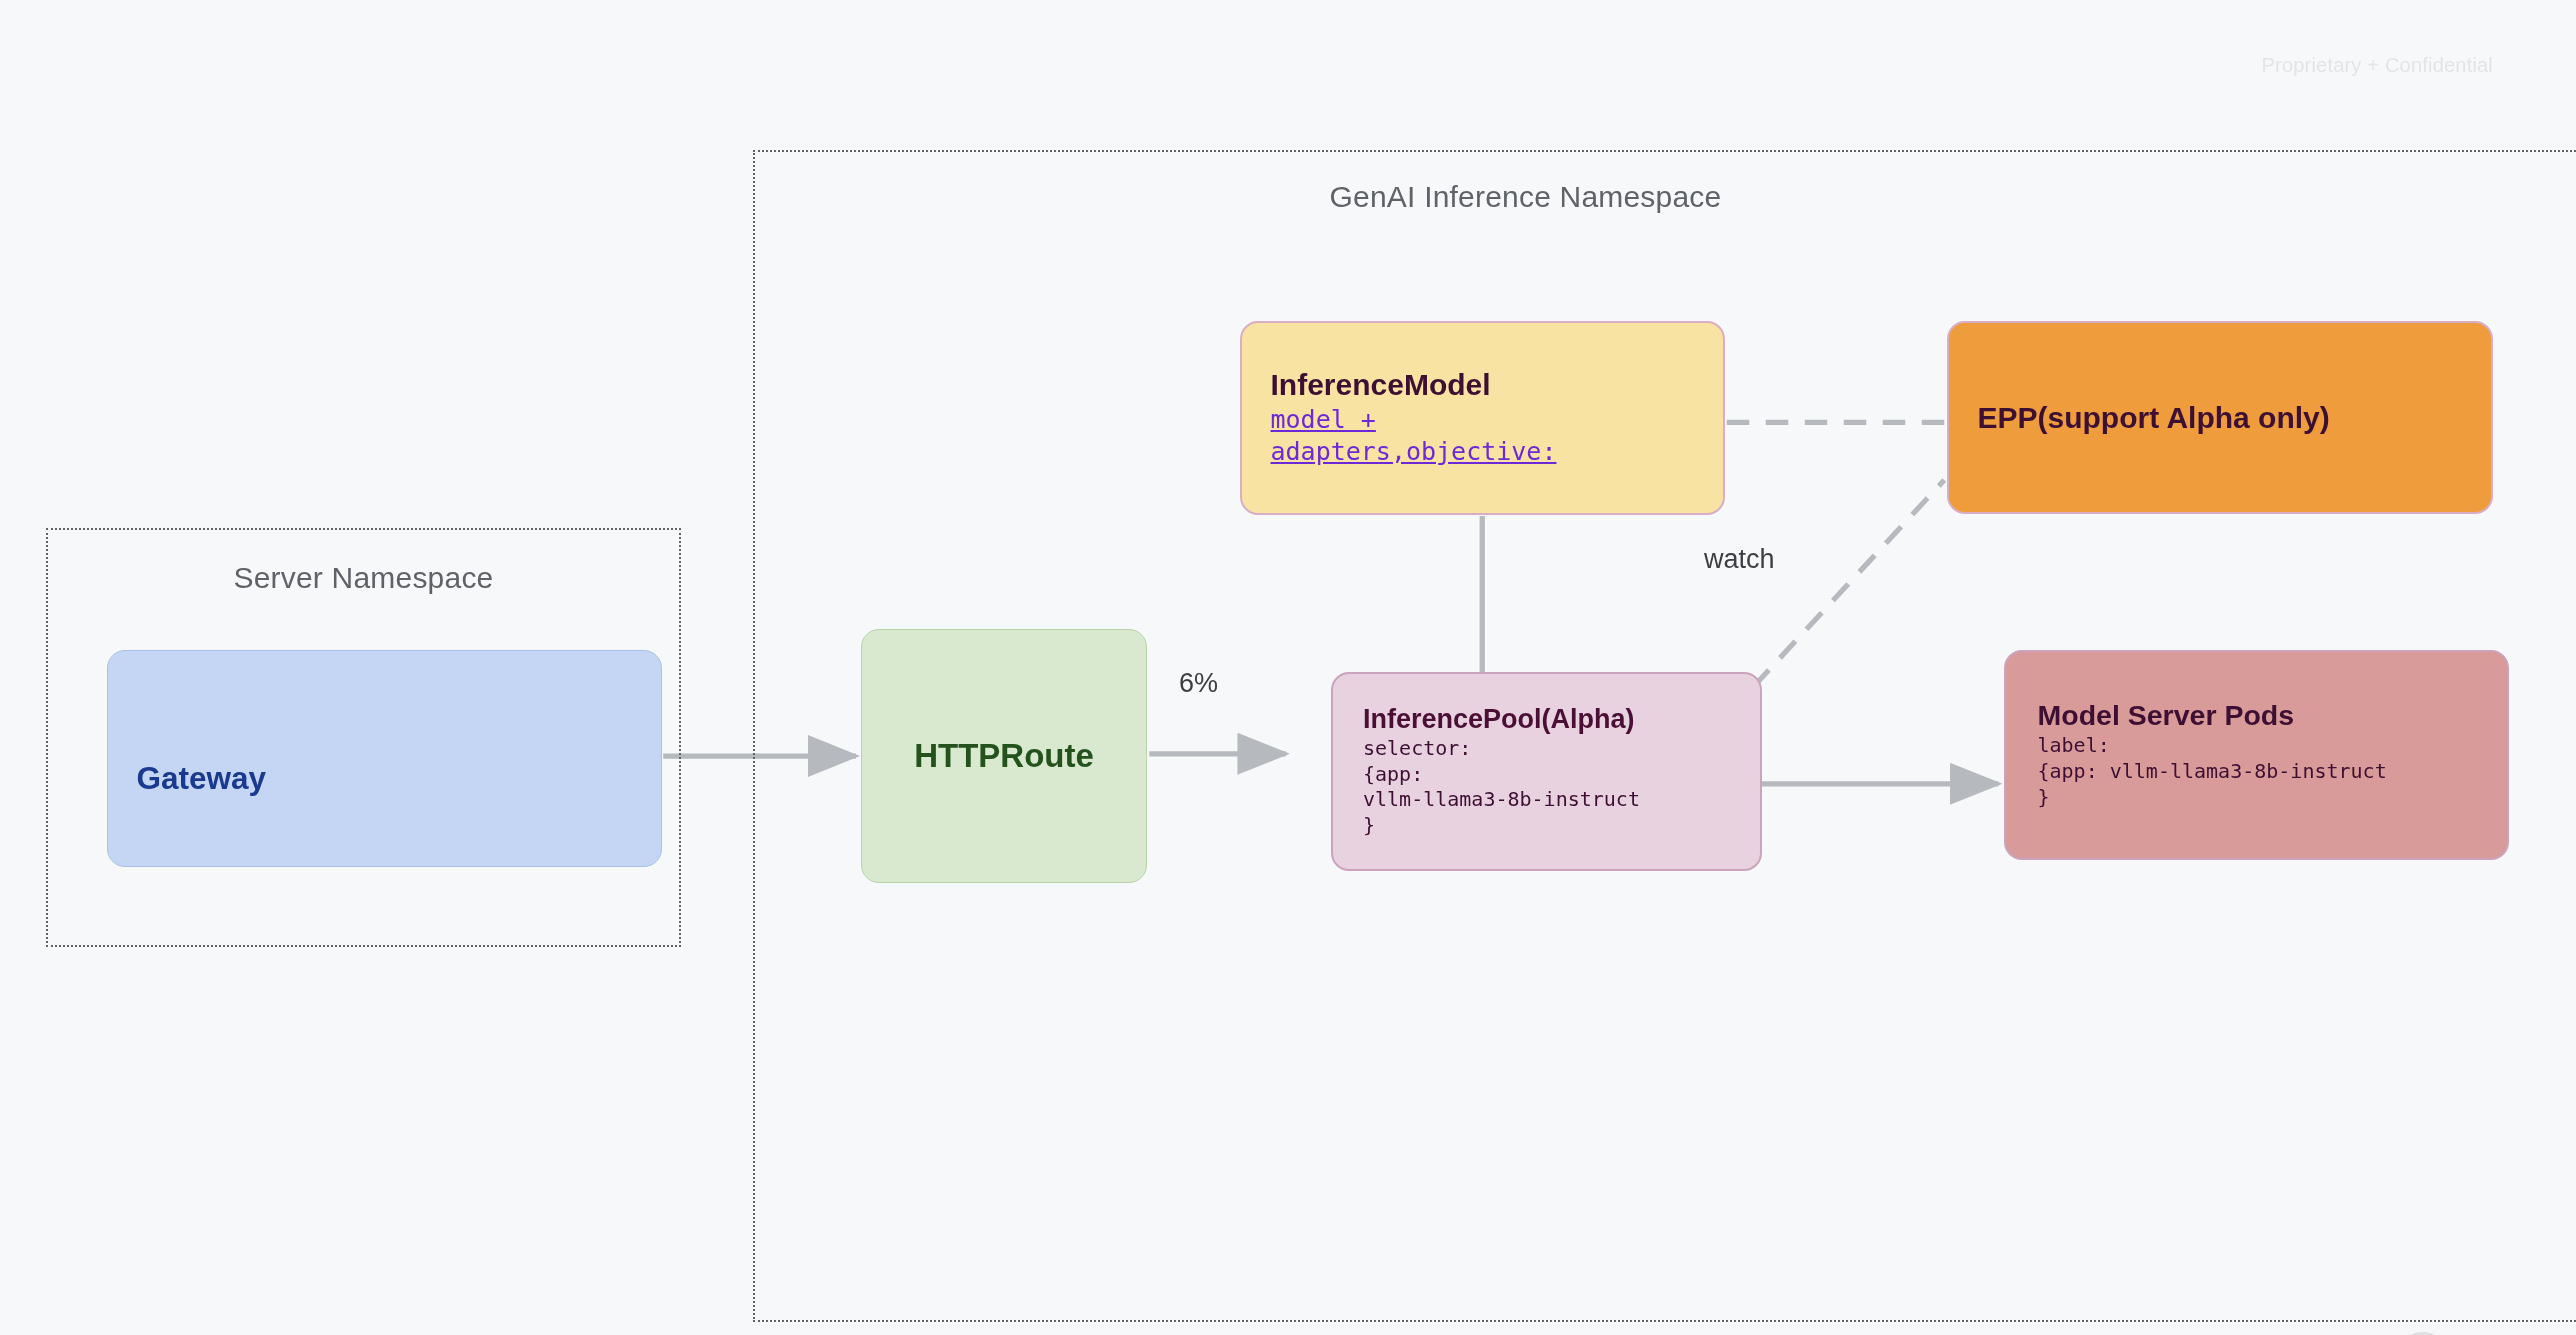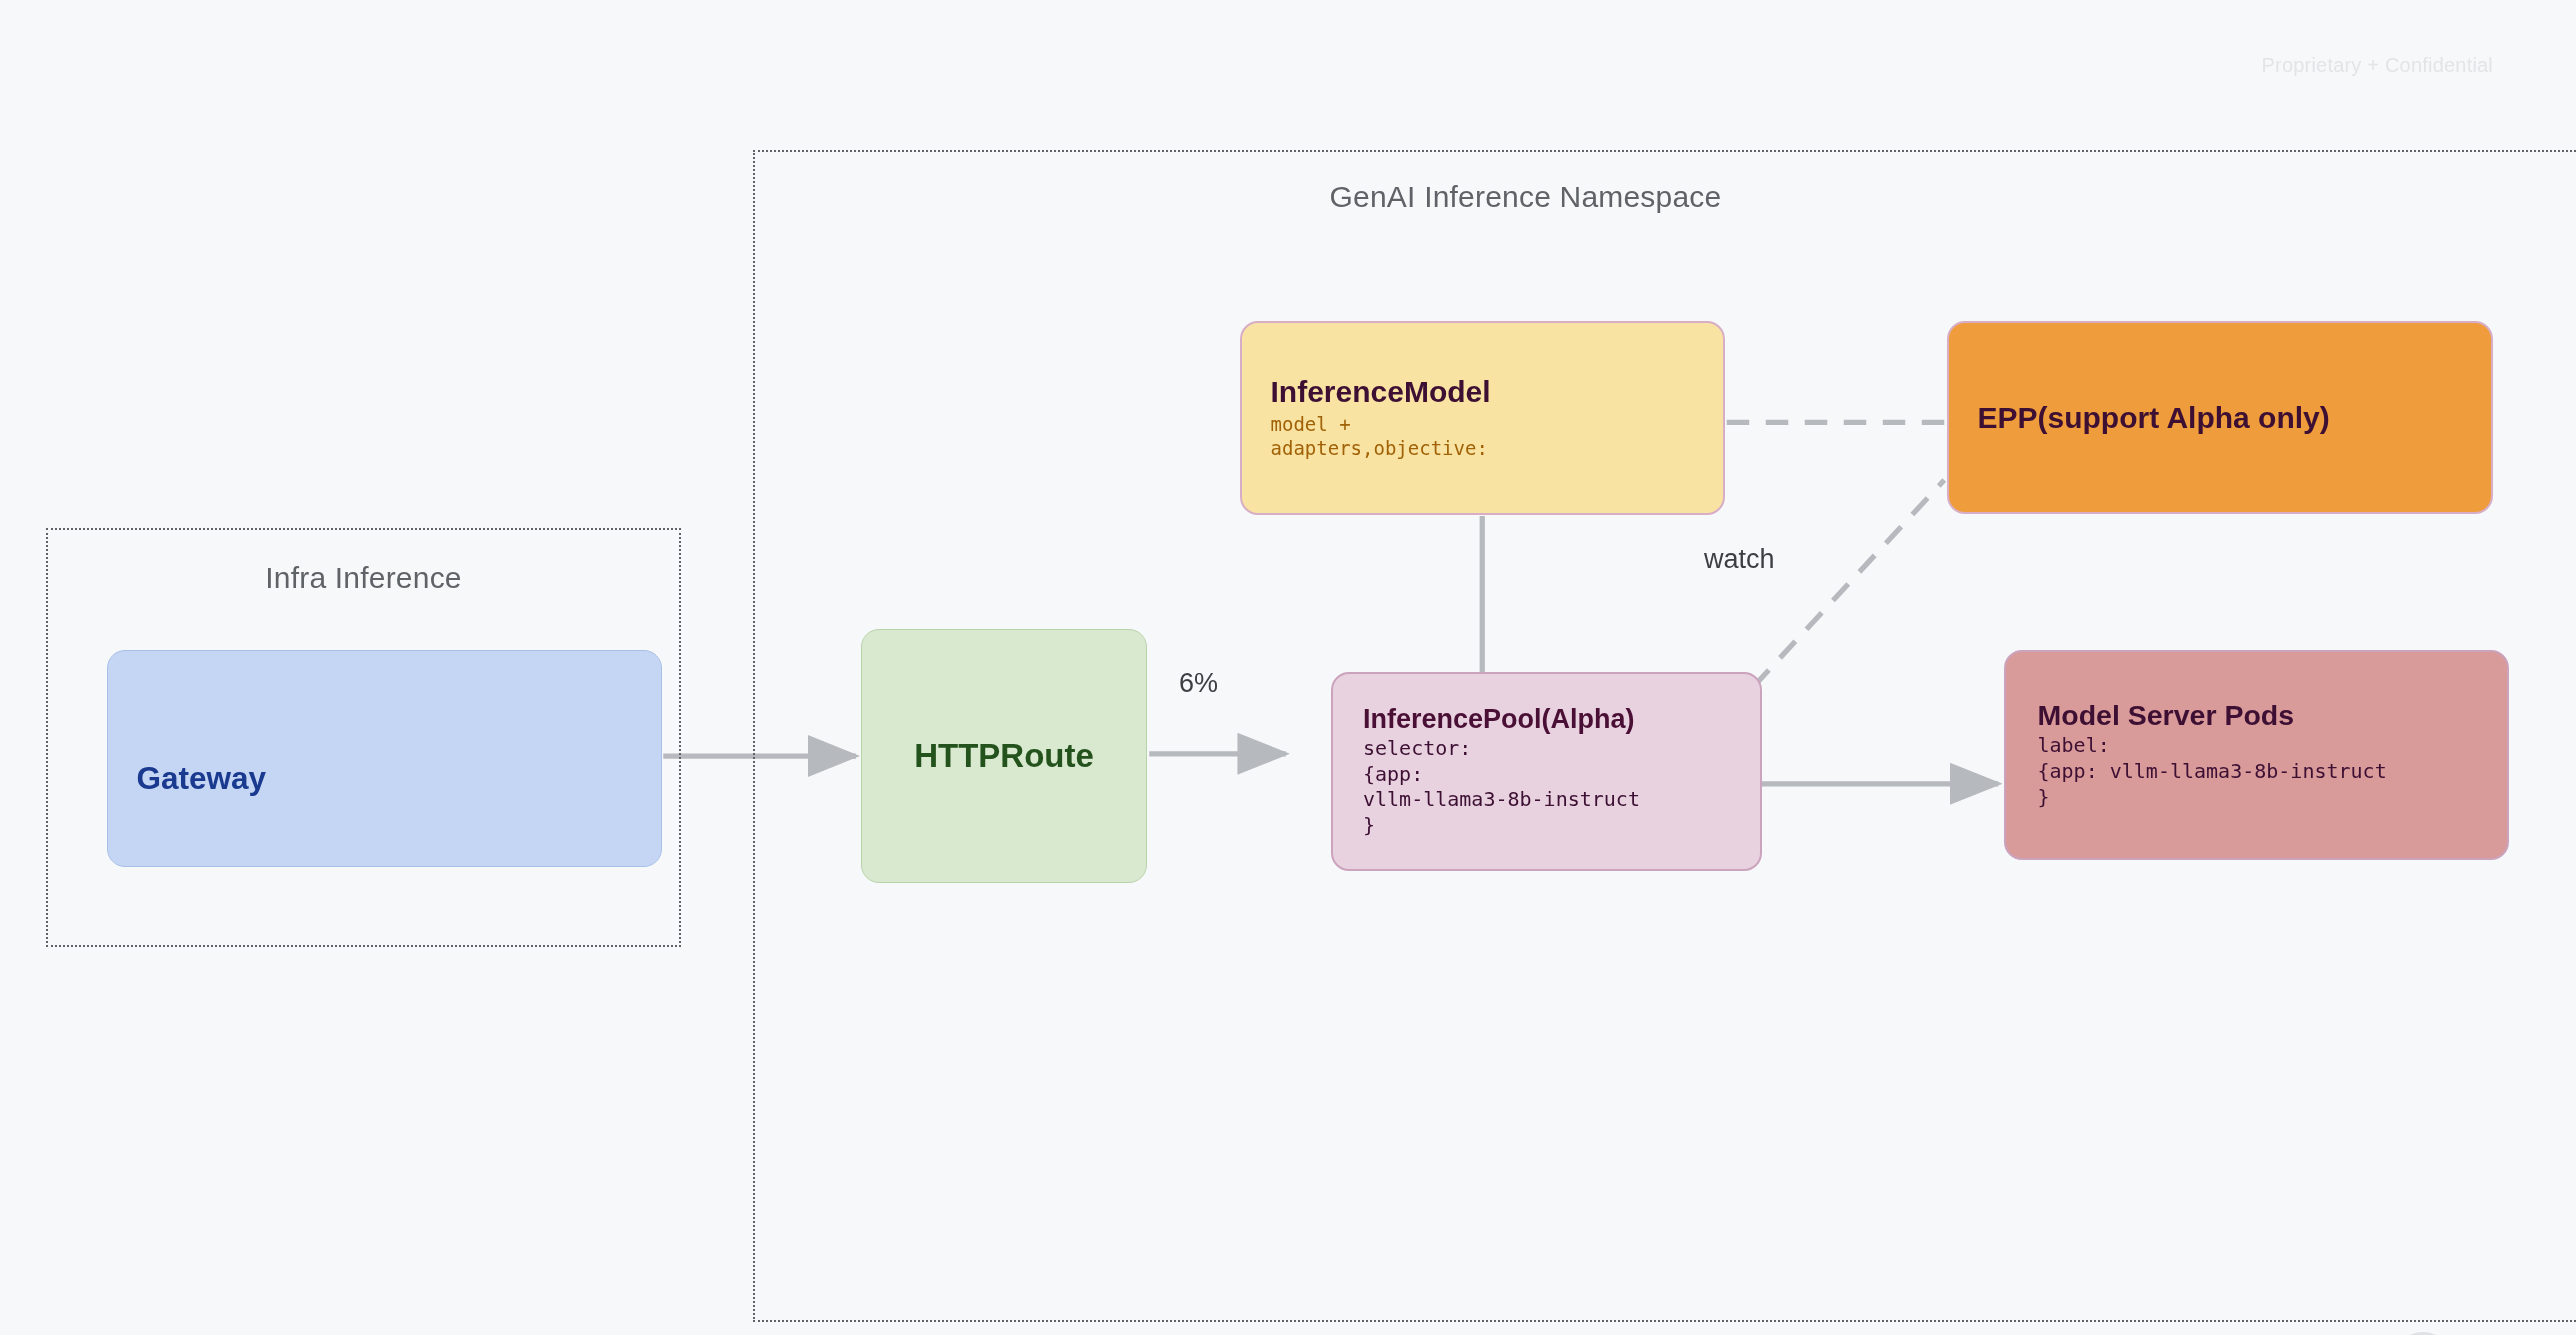--- a/index.html
+++ b/index.html
@@ -98,21 +98,21 @@
   }
   #node-httproute .title { font-size: 33px; color: #24521c; }
 
   
   #node-inferencemodel {
     left: 1240px; top: 321px; width: 485px; height: 194px;
     background: #f8e3a3;
     border: 2.3px solid #d8aec6;
   }
   #node-inferencemodel .title { font-size: 30px; color: #3d1033; margin-bottom: 3px; }
-  #node-inferencemodel .sub   { font-size: 19px; color: #a16207; }
+  #node-inferencemodel .sub   { font-size: 25px; color: #6d28d9; text-decoration: underline; }
 
   
   #node-inferencepool {
     left: 1291px; top: 672px; width: 431px; height: 199px;
     background: #e8d2df;
     border: 2.3px solid #cba3bd;
     padding: 0 30px;
     margin-left: 40px;
   }
   #node-inferencepool .title { font-size: 27px; color: #4a0f35; margin-bottom: 1.5px; }
@@ -185,21 +185,21 @@
 
     <line x1="2232" y1="1030" x2="2592" y2="640" stroke="#b6b9be" stroke-width="7" stroke-dasharray="30 22"></line>
 
     <line x1="2232" y1="1045" x2="2664" y2="1045" stroke="#b6b9be" stroke-width="7" marker-end="url(#arrowhead)"></line>
   </svg>
 
   <div class="edge-label" id="label-100">6%</div>
   <div class="edge-label" id="label-watch">watch</div>
 
   <div class="ns-box" id="ns-infra"></div>
-  <div class="ns-title" id="ns-infra-title">Infra Inference</div>
+  <div class="ns-title" id="ns-infra-title">Server Namespace</div>
 
   <div class="ns-box" id="ns-genai"></div>
   <div class="ns-title" id="ns-genai-title">GenAI Inference Namespace</div>
 
   <div class="node" id="node-gateway">
     <div class="title">Gateway</div>
   </div>
 
   <div class="node" id="node-httproute">
     <div class="title">HTTPRoute</div>

